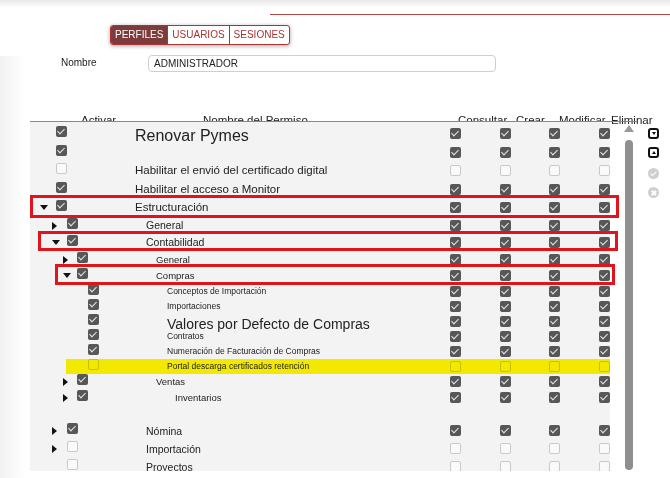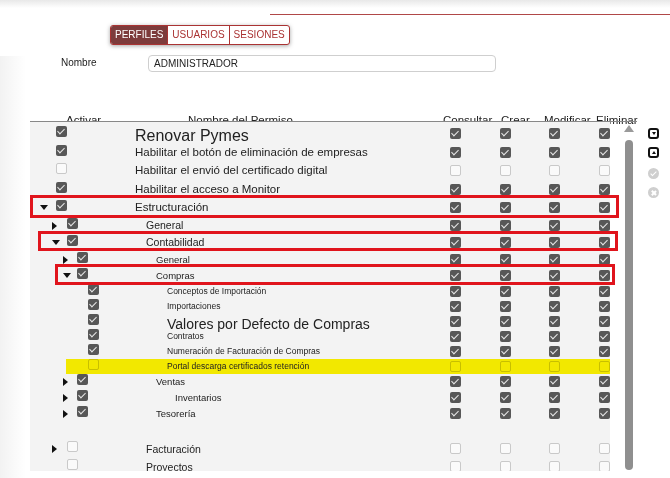--- a/index.html
+++ b/index.html
@@ -17,21 +17,21 @@
     .tab { font-size: 10px; padding: 0 4px; line-height: 18px; color: #a33; border-right: 1px solid #a33; cursor: pointer; }
     .tab:last-child { border-right: none; }
     .tab.active { background: #7d3b3b; color: #fff; }
 
     .nombre-label { position: absolute; left: 61px; top: 57px; font-size: 10px; color: #222; }
     .nombre-input { position: absolute; left: 148px; top: 55px; width: 348px; height: 17px;
       border: 1px solid #cfcfcf; border-radius: 4px; font-size: 10px; padding: 0 5px; line-height: 15px;
       font-family: "Liberation Sans", sans-serif; color: #222; background: #fff; }
 
     .thead { position: absolute; left: 30px; top: 106px; width: 607px; height: 14px; font-size: 11.5px; color: #222; }
-    .thead span { position: absolute; top: 8px; white-space: nowrap; }
+    .thead span { position: absolute; top: 8px; white-space: nowrap; margin-left: 15px; }
     .thead-line { position: absolute; left: 30px; top: 121px; width: 607px; height: 1px; background: #888; }
 
     .tbody { position: absolute; left: 30px; top: 122px; width: 580px; height: 349px; background: #f3f3f3; overflow: hidden; }
 
     .row { position: absolute; left: 0; width: 580px; }
     .row.hl { background: #f2e800; }
     .cb { position: absolute; width: 11px; height: 11px; border-radius: 2px; }
     .cb.on { background: #575757; }
     .cb.on::after { content: ""; position: absolute; left: 3px; top: 1px; width: 3px; height: 6px;
       border: solid #e8e8e8; border-width: 0 1.5px 1.5px 0; transform: rotate(45deg); }
@@ -91,21 +91,20 @@
     <div class="row" style="top: 3px; height: 18px;">
       <div class="cb on" style="left: 26px; top: 1px;"></div>
       <div class="label" style="left: 105px; font-size: 16px; top: 1.8px;">Renovar Pymes</div>
       <div class="cb on" style="left: 420px; top: 3px;"></div>
       <div class="cb on" style="left: 470px; top: 3px;"></div>
       <div class="cb on" style="left: 519px; top: 3px;"></div>
       <div class="cb on" style="left: 569px; top: 3px;"></div>
     </div>
     <div class="row" style="top: 21px; height: 19px;">
       <div class="cb on" style="left: 26px; top: 1.5px;"></div>
-      <div class="label" style="left: 105px; font-size: 11.5px; top: 2.6px;">Habilitar el botón de eliminación de empresas</div>
       <div class="cb on" style="left: 420px; top: 3.5px;"></div>
       <div class="cb on" style="left: 470px; top: 3.5px;"></div>
       <div class="cb on" style="left: 519px; top: 3.5px;"></div>
       <div class="cb on" style="left: 569px; top: 3.5px;"></div>
     </div>
     <div class="row" style="top: 40px; height: 18px;">
       <div class="cb off" style="left: 26px; top: 1px;"></div>
       <div class="label" style="left: 105px; font-size: 11.5px; top: 2.1px;">Habilitar el envió del certificado digital</div>
       <div class="cb off" style="left: 420px; top: 3px;"></div>
       <div class="cb off" style="left: 470px; top: 3px;"></div>
@@ -224,33 +223,33 @@
     </div>
     <div class="row" style="top: 268px; height: 16px;">
       <div class="arrow right" style="left: 33px; top: 4px;"></div>
       <div class="cb on" style="left: 47px; top: 0px;"></div>
       <div class="label" style="left: 126px; font-size: 9.5px; top: 2.3px; padding-left: 19px;">Inventarios</div>
       <div class="cb on" style="left: 420px; top: 2px;"></div>
       <div class="cb on" style="left: 470px; top: 2px;"></div>
       <div class="cb on" style="left: 519px; top: 2px;"></div>
       <div class="cb on" style="left: 569px; top: 2px;"></div>
     </div>
-    <div class="row" style="top: 284px; height: 16px;">
-      <div class="arrow right" style="left: 33px; top: 4px;"></div>
-      <div class="cb on" style="left: 47px; top: 0px;"></div>
-      <div class="label" style="left: 126px; font-size: 9.5px; top: 2.3px;">Tesorería</div>
-      <div class="cb on" style="left: 420px; top: 2px;"></div>
-      <div class="cb on" style="left: 470px; top: 2px;"></div>
-      <div class="cb on" style="left: 519px; top: 2px;"></div>
-      <div class="cb on" style="left: 569px; top: 2px;"></div>
+    <div class="row" style="top: 300px; height: 18px;">
+      <div class="arrow right" style="left: 22px; top: 5px;"></div>
+      <div class="cb on" style="left: 37px; top: 1px;"></div>
+      <div class="label" style="left: 116px; font-size: 10.5px; top: 2.7px;">Nómina</div>
+      <div class="cb on" style="left: 420px; top: 3px;"></div>
+      <div class="cb on" style="left: 470px; top: 3px;"></div>
+      <div class="cb on" style="left: 519px; top: 3px;"></div>
+      <div class="cb on" style="left: 569px; top: 3px;"></div>
     </div>
     <div class="row" style="top: 318px; height: 18px;">
       <div class="arrow right" style="left: 22px; top: 5px;"></div>
       <div class="cb off" style="left: 37px; top: 1px;"></div>
-      <div class="label" style="left: 116px; font-size: 10.5px; top: 2.7px;">Facturación</div>
+      <div class="label" style="left: 116px; font-size: 10.5px; top: 2.7px;">Importación</div>
       <div class="cb off" style="left: 420px; top: 3px;"></div>
       <div class="cb off" style="left: 470px; top: 3px;"></div>
       <div class="cb off" style="left: 519px; top: 3px;"></div>
       <div class="cb off" style="left: 569px; top: 3px;"></div>
     </div>
     <div class="row" style="top: 336px; height: 18px;">
       <div class="cb off" style="left: 37px; top: 1px;"></div>
       <div class="label" style="left: 116px; font-size: 10.5px; top: 2.7px;">Proyectos</div>
       <div class="cb off" style="left: 420px; top: 3px;"></div>
       <div class="cb off" style="left: 470px; top: 3px;"></div>

